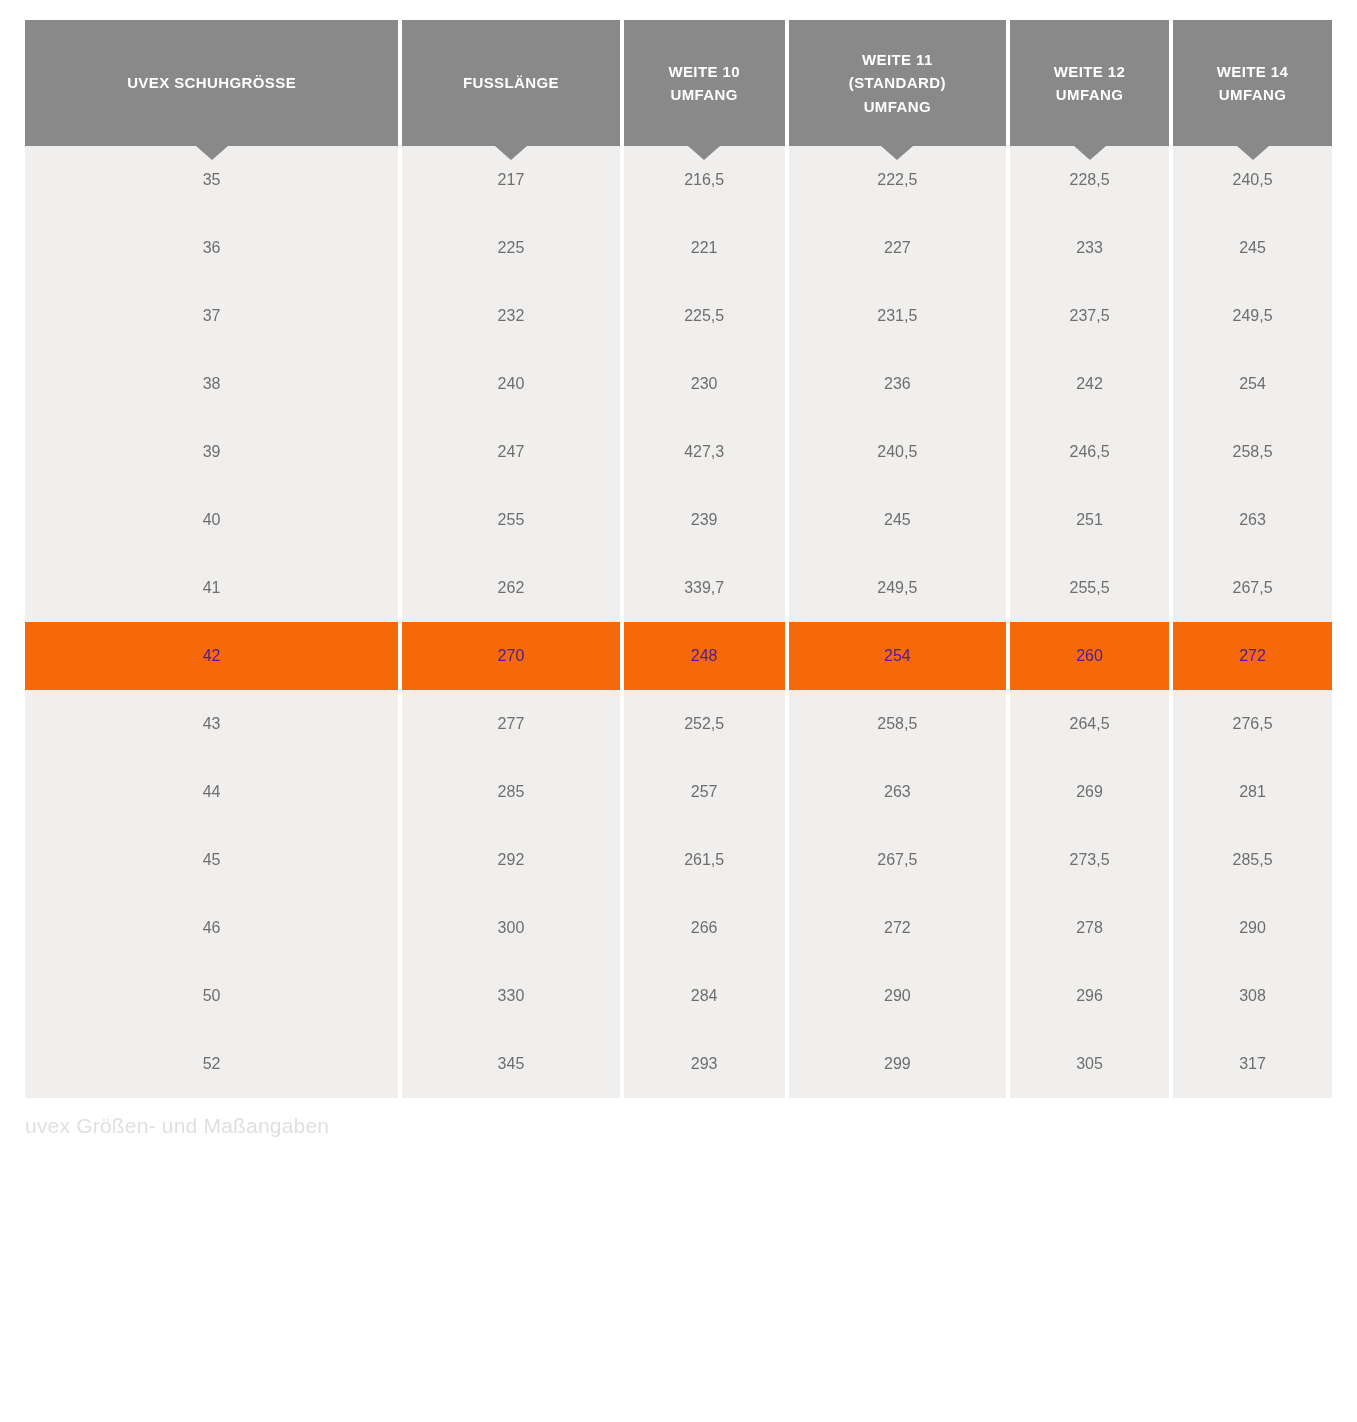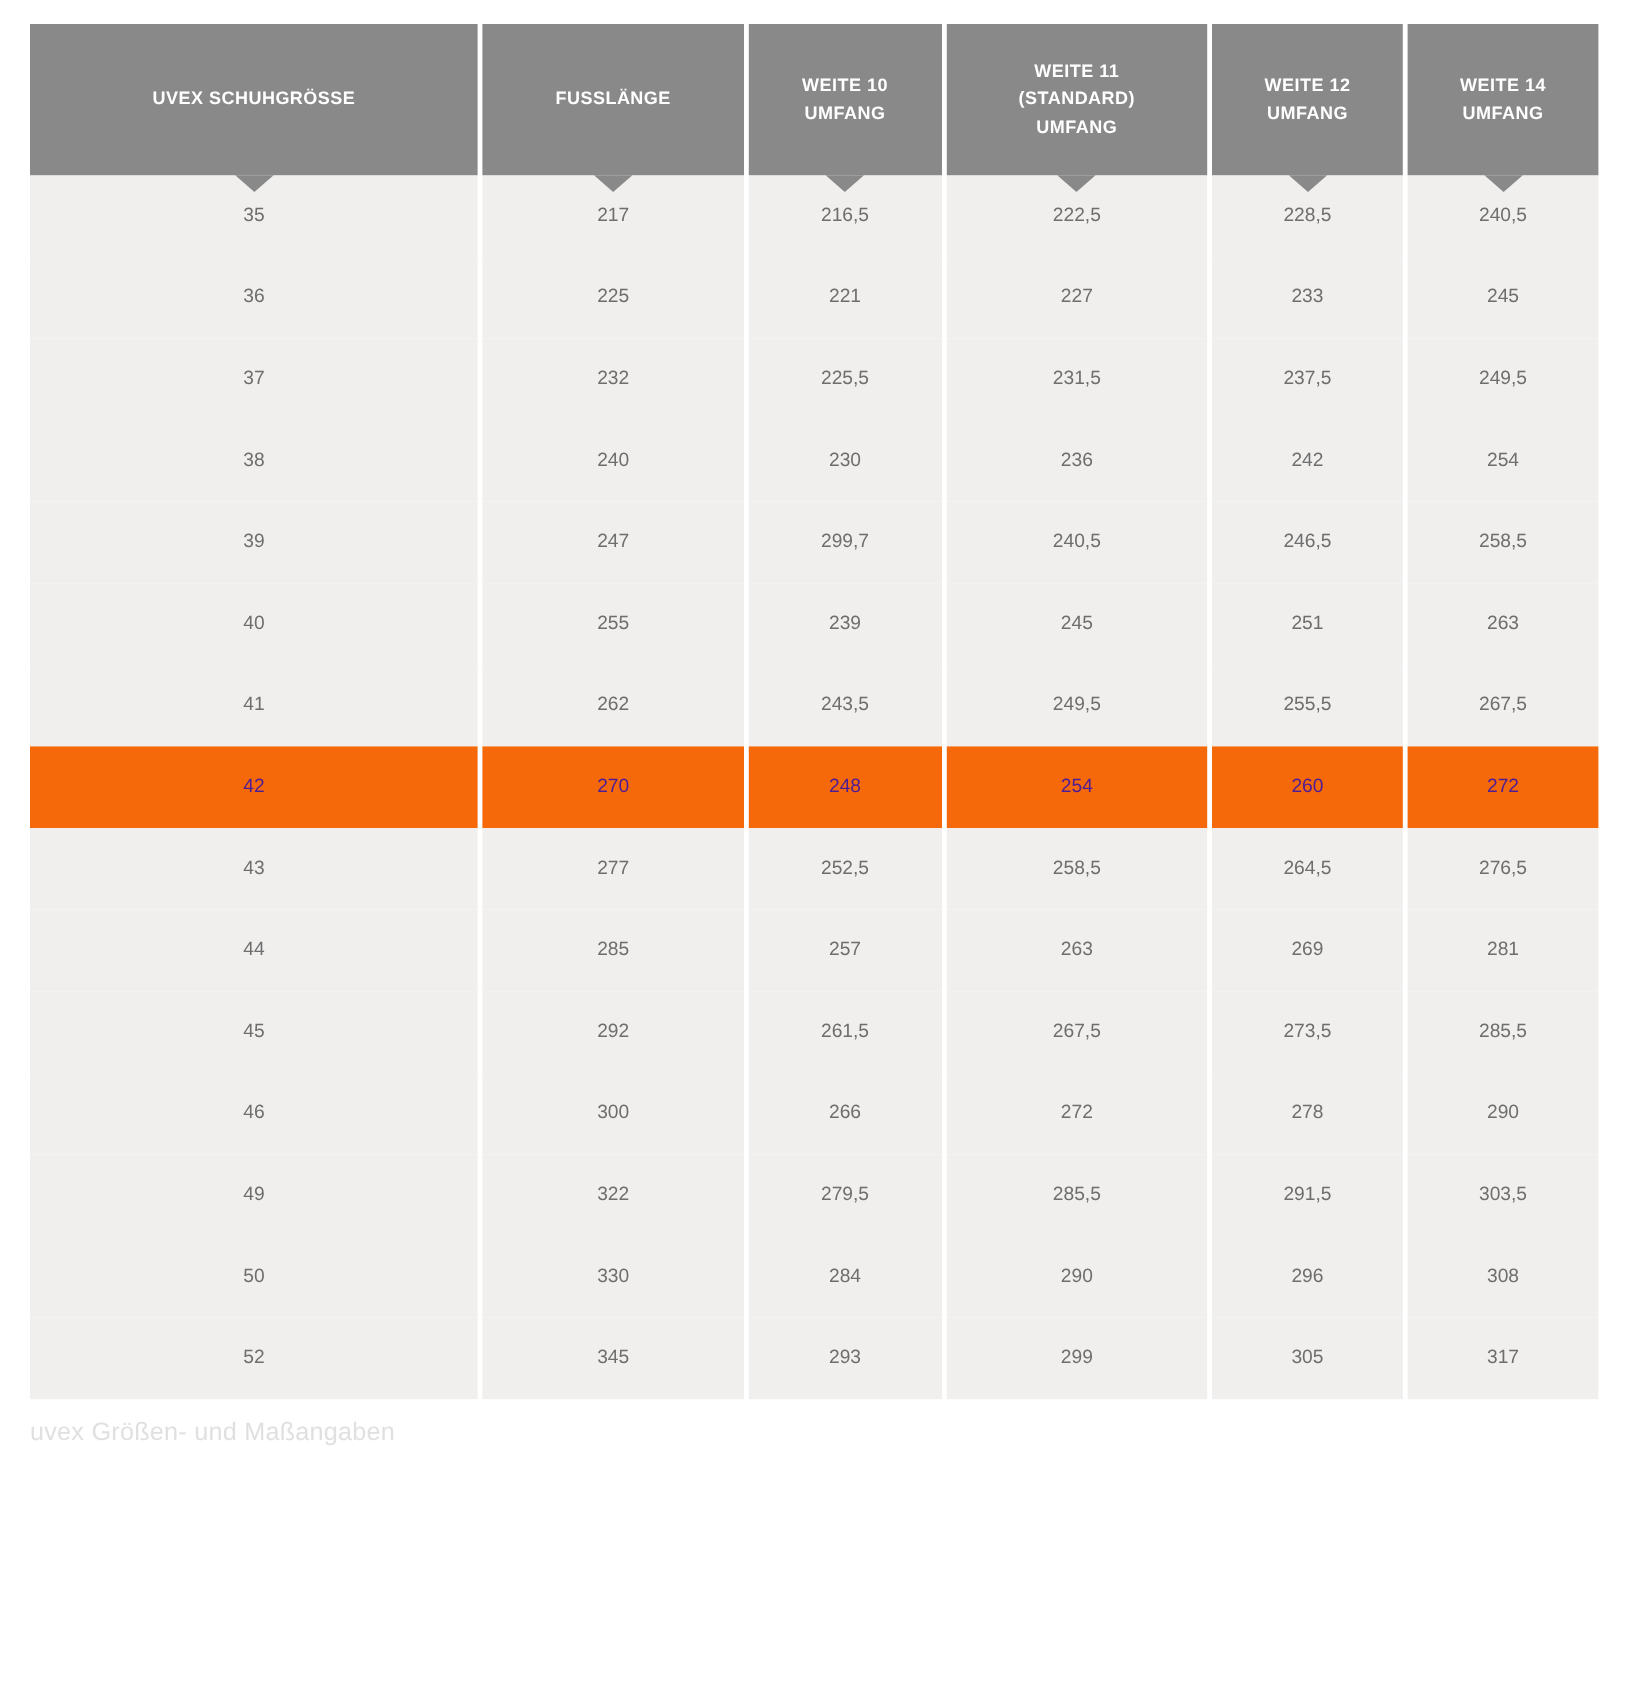--- a/index.html
+++ b/index.html
@@ -138,37 +138,37 @@
     <td>38</td>
     <td>240</td>
     <td>230</td>
     <td>236</td>
     <td>242</td>
     <td>254</td>
   </tr>
         <tr>
     <td>39</td>
     <td>247</td>
-    <td>299,7</td>
+    <td>427,3</td>
     <td>240,5</td>
     <td>246,5</td>
     <td>258,5</td>
   </tr>
         <tr>
     <td>40</td>
     <td>255</td>
     <td>239</td>
     <td>245</td>
     <td>251</td>
     <td>263</td>
   </tr>
         <tr>
     <td>41</td>
     <td>262</td>
-    <td>243,5</td>
+    <td>339,7</td>
     <td>249,5</td>
     <td>255,5</td>
     <td>267,5</td>
   </tr>
         <tr class="highlight">
     <td>42</td>
     <td>270</td>
     <td>248</td>
     <td>254</td>
     <td>260</td>
@@ -200,28 +200,20 @@
   </tr>
         <tr>
     <td>46</td>
     <td>300</td>
     <td>266</td>
     <td>272</td>
     <td>278</td>
     <td>290</td>
   </tr>
         <tr>
-    <td>49</td>
-    <td>322</td>
-    <td>279,5</td>
-    <td>285,5</td>
-    <td>291,5</td>
-    <td>303,5</td>
-  </tr>
-        <tr>
     <td>50</td>
     <td>330</td>
     <td>284</td>
     <td>290</td>
     <td>296</td>
     <td>308</td>
   </tr>
         <tr>
     <td>52</td>
     <td>345</td>

